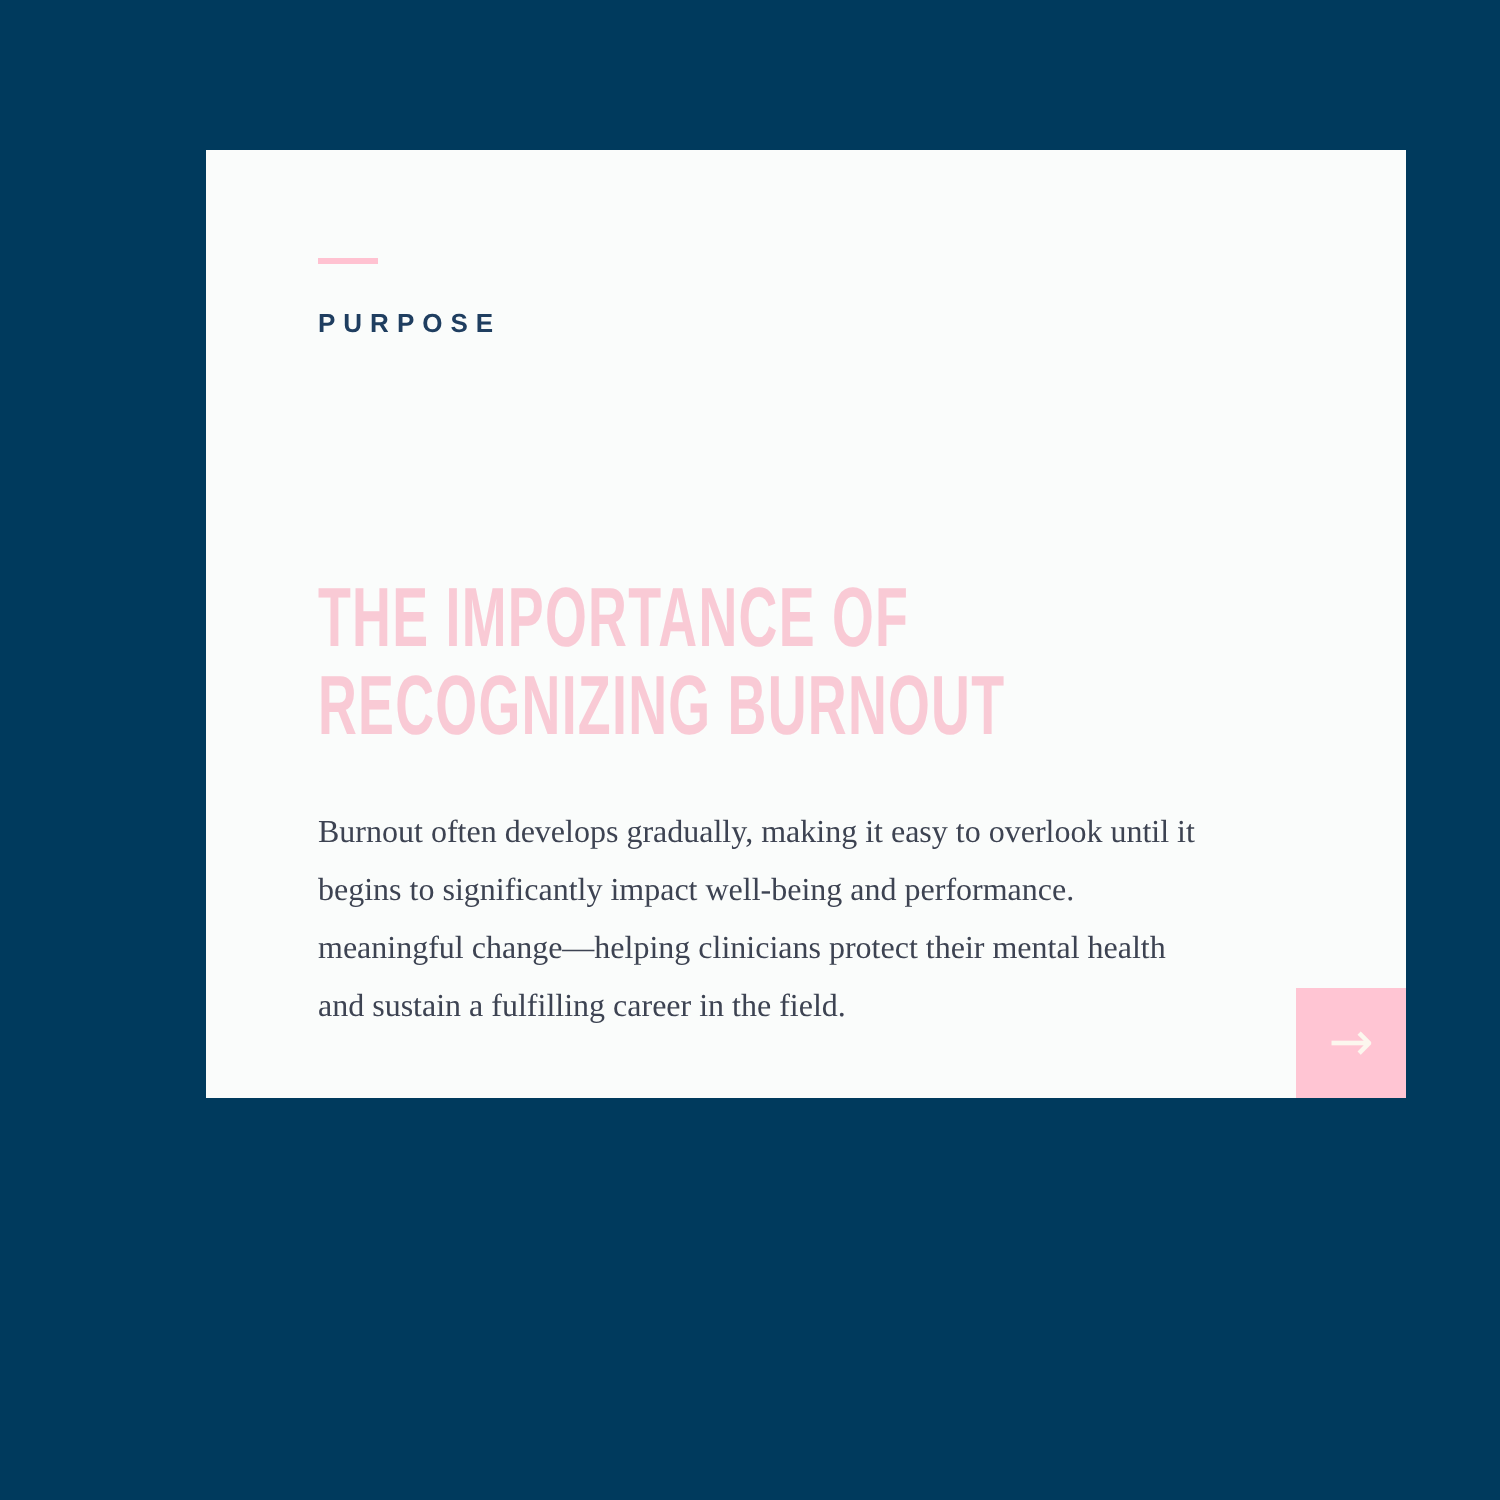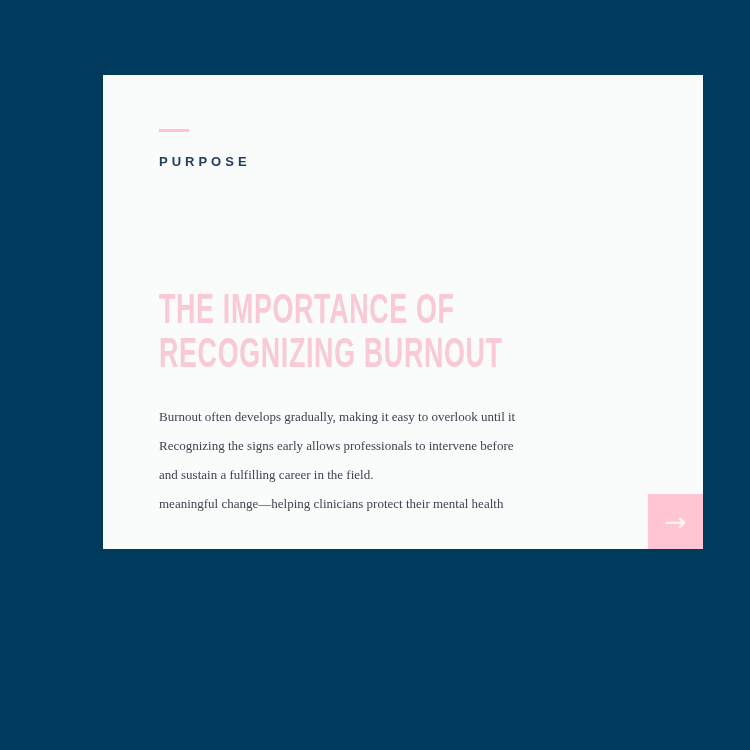--- a/index.html
+++ b/index.html
@@ -52,21 +52,21 @@
     letter-spacing:1px;
     transform:scaleX(0.64);
     transform-origin:left top;
     white-space:nowrap;
   }
   .body-text{
     position:absolute;
     left:56px; top:327px;
     width:500px;
     font-family:"Liberation Serif", serif;
-    font-size:13px;
+    font-size:16px;
     line-height:29px;
     color:var(--body_text);
   }
   .next-button{
     position:absolute;
     right:0; bottom:0;
     width:55px; height:55px;
     background:var(--button_pink);
     border:none;
     display:flex;
@@ -90,22 +90,22 @@
 
   <div class="kicker">PURPOSE</div>
 
   <h1 class="title">
     <div>THE IMPORTANCE OF</div>
     <div>RECOGNIZING BURNOUT</div>
   </h1>
 
   <div class="body-text">
     <div>Burnout often develops gradually, making it easy to overlook until it</div>
-    <div>Recognizing the signs early allows professionals to intervene before</div>
+    <div>begins to significantly impact well-being and performance.</div>
+    <div>meaningful change—helping clinicians protect their mental health</div>
     <div>and sustain a fulfilling career in the field.</div>
-    <div>meaningful change—helping clinicians protect their mental health</div>
   </div>
 
   <button class="next-button">
     <span class="arrow-glyph">→</span>
   </button>
 
 </div>
 
 </body></html>

